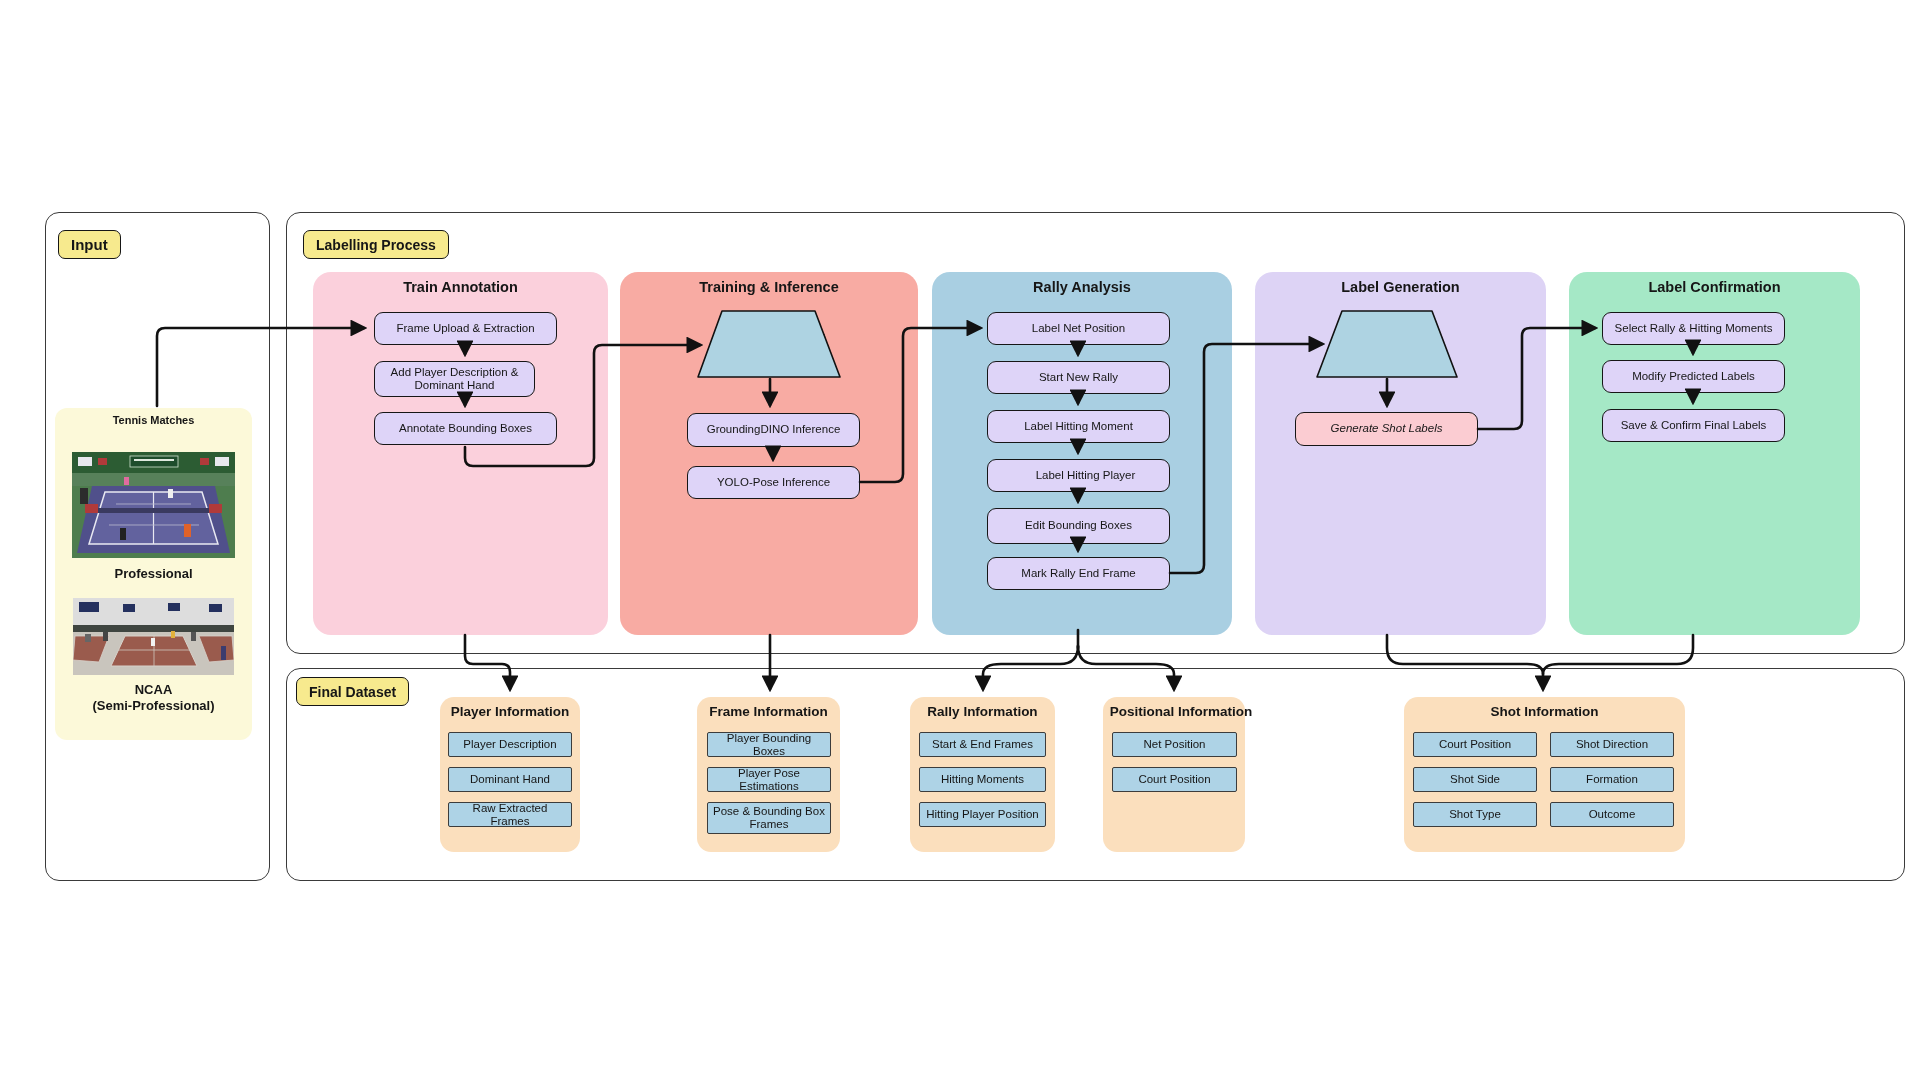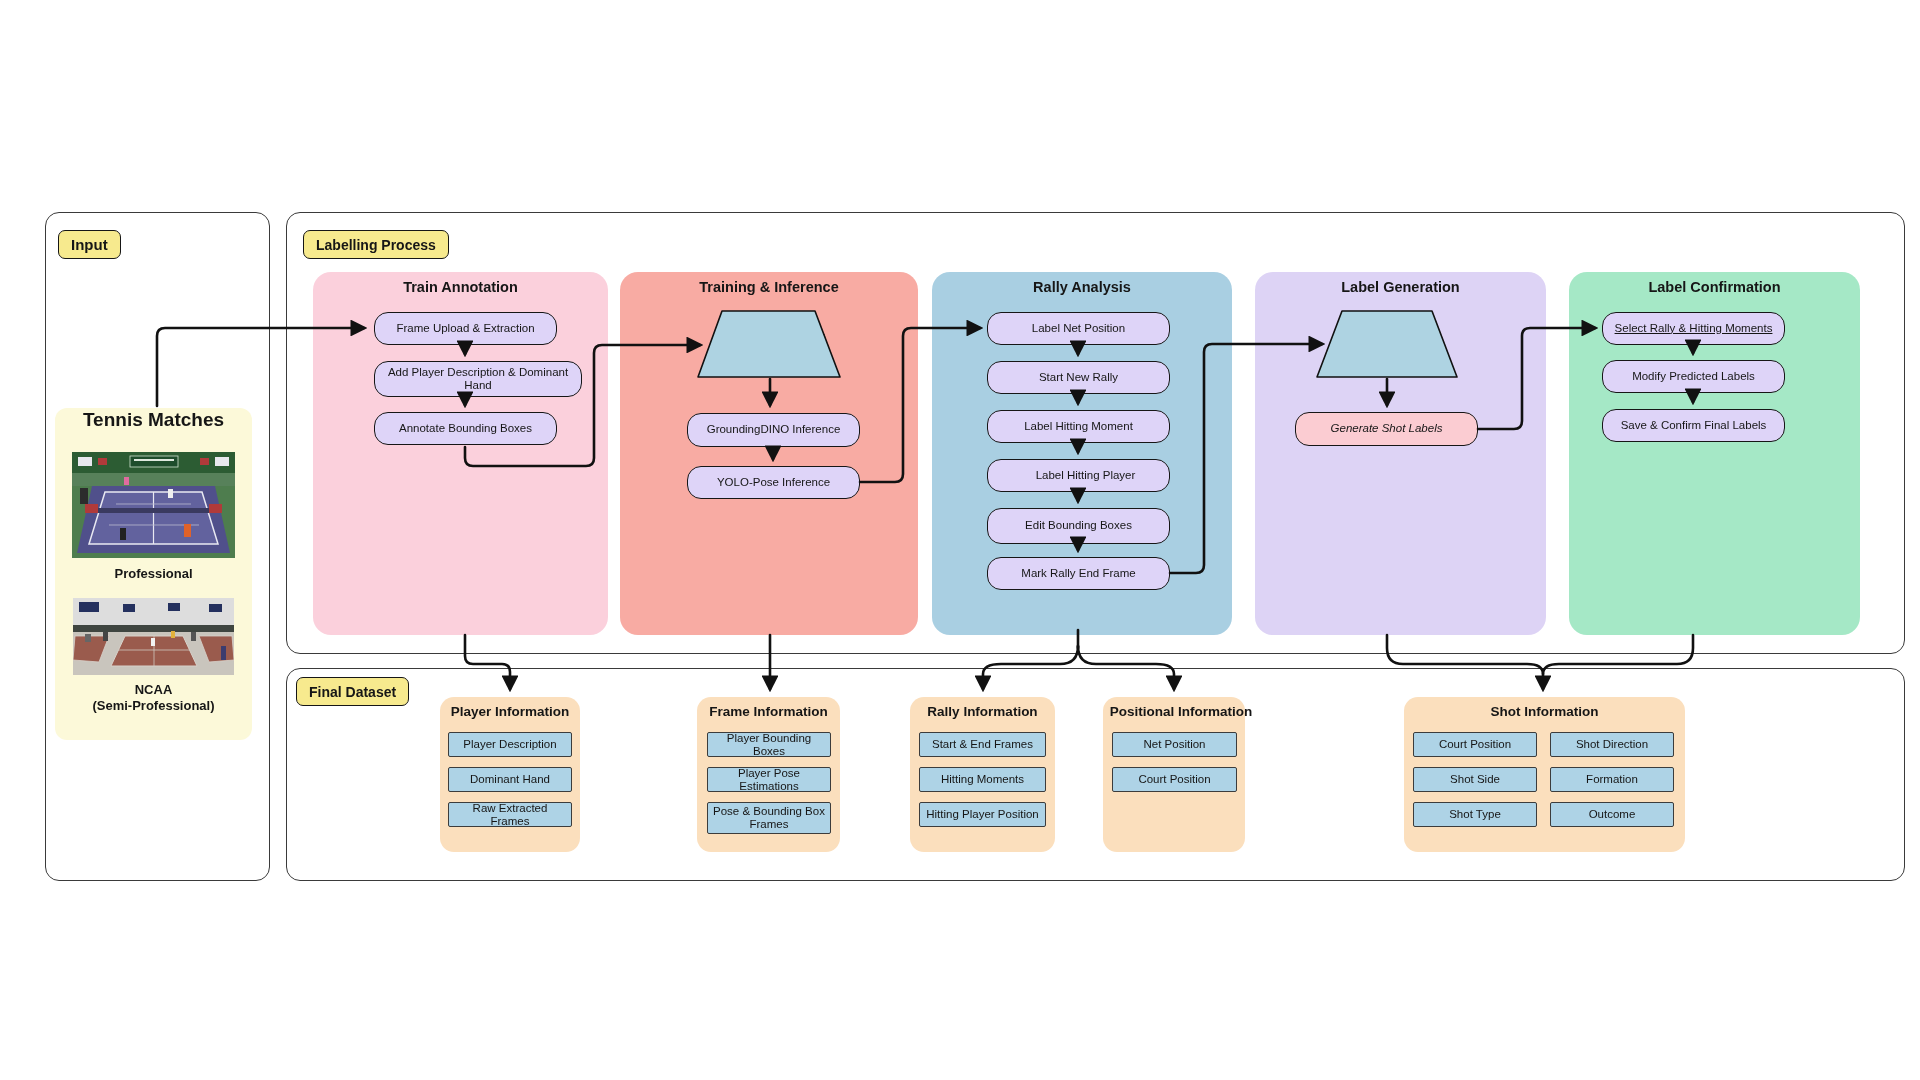--- a/index.html
+++ b/index.html
@@ -5,21 +5,21 @@
   html,body{margin:0;padding:0;background:#ffffff;}
   body{width:1920px;height:1080px;position:relative;overflow:hidden;
        font-family:"Liberation Sans",sans-serif;color:#161616;}
   .panel{position:absolute;border:1.6px solid #3a3a3a;border-radius:14px;background:#ffffff;}
   .badge{position:absolute;background:#f7ea8e;border:1.6px solid #161616;border-radius:7px;
          font-weight:bold;font-size:14px;display:flex;align-items:center;justify-content:center;
          padding:0 12px;height:29px;box-sizing:border-box;}
   .col{position:absolute;border-radius:18px;top:272px;height:363px;}
   .col-title{position:absolute;top:278px;height:18px;font-weight:bold;font-size:14.5px;
              display:flex;align-items:center;justify-content:center;}
-  .node{position:absolute;background:#ded4f8;border:1.4px solid #161616;border-radius:14px;
+  .node{position:absolute;background:#ded4f8;border:1.4px solid #161616;border-radius:9px;
         display:flex;align-items:center;justify-content:center;text-align:center;
         font-size:11.5px;line-height:13.5px;box-sizing:border-box;padding:2px 8px;}
   .node.pinknode{background:#fbccd2;}
   .traplabel{position:absolute;display:flex;align-items:center;justify-content:center;
              text-align:center;font-size:11.5px;line-height:14px;}
   .group{position:absolute;background:#fbdfbd;border-radius:14px;top:697px;height:155px;}
   .group-title{position:absolute;top:703px;height:16px;font-weight:bold;font-size:13.5px;
                display:flex;align-items:center;justify-content:center;}
   .ditem{position:absolute;background:#aed3e6;border:1.3px solid #3c3c3c;border-radius:2px;
          display:flex;align-items:center;justify-content:center;text-align:center;
@@ -34,21 +34,21 @@
 
 <div class="panel" style="left:45px;top:212px;width:223px;height:667px;"></div>
 <div class="panel" style="left:286px;top:212px;width:1617px;height:440px;"></div>
 <div class="panel" style="left:286px;top:668px;width:1617px;height:211px;"></div>
 
 <div class="badge" style="left:58px;top:230px;font-size:15px;">Input</div>
 <div class="badge" style="left:303px;top:230px;">Labelling Process</div>
 <div class="badge" style="left:296px;top:677px;">Final Dataset</div>
 
 <div class="tennisbox" style="left:55px;top:408px;width:197px;height:332px;"></div>
-<div class="caption" style="left:55px;top:412px;width:197px;font-size:19px;">Tennis Matches</div>
+<div class="caption" style="left:55px;top:412px;width:197px;font-size:11px;">Tennis Matches</div>
 
 <div class="scene" style="left:72px;top:452px;width:163px;height:106px;">
   <svg width="163" height="106" viewBox="0 0 163 106">
     <rect width="163" height="106" fill="#4e7d4e"></rect>
     <rect width="163" height="21" fill="#2c5c33"></rect>
     <rect x="58" y="4" width="48" height="11" fill="#1e4d2c" stroke="#cfe3cf" stroke-width="0.8"></rect>
     <rect x="62" y="7" width="40" height="2" fill="#dfe9df"></rect>
     <rect x="6" y="5" width="14" height="9" fill="#e8e8ee"></rect>
     <rect x="143" y="5" width="14" height="9" fill="#e8e8ee"></rect>
     <rect x="26" y="6" width="9" height="7" fill="#b03a3a"></rect>
@@ -104,38 +104,38 @@
 <div class="col" style="left:1255px;width:291px;background:#ddd3f5;"></div>
 <div class="col" style="left:1569px;width:291px;background:#a5e8c6;"></div>
 
 <div class="col-title" style="left:313px;width:295px;">Train Annotation</div>
 <div class="col-title" style="left:620px;width:298px;">Training &amp; Inference</div>
 <div class="col-title" style="left:932px;width:300px;">Rally Analysis</div>
 <div class="col-title" style="left:1255px;width:291px;">Label Generation</div>
 <div class="col-title" style="left:1569px;width:291px;">Label Confirmation</div>
 
 <div class="node" style="left:374px;top:312px;width:183px;height:33px;">Frame Upload &amp; Extraction</div>
-<div class="node" style="left:374px;top:361px;width:208px;height:36px;">Add Player Description &amp; Dominant Hand</div>
+<div class="node" style="left:374px;top:361px;width:161px;height:36px;">Add Player Description &amp; Dominant Hand</div>
 <div class="node" style="left:374px;top:412px;width:183px;height:33px;">Annotate Bounding Boxes</div>
 
 <div class="traplabel" style="left:705px;top:316px;width:130px;height:56px;">Train GroundingDINO model</div>
 <div class="node" style="left:687px;top:413px;width:173px;height:34px;">GroundingDINO Inference</div>
 <div class="node" style="left:687px;top:466px;width:173px;height:33px;">YOLO-Pose Inference</div>
 
 <div class="node" style="left:987px;top:312px;width:183px;height:33px;">Label Net Position</div>
 <div class="node" style="left:987px;top:361px;width:183px;height:33px;">Start New Rally</div>
 <div class="node" style="left:987px;top:410px;width:183px;height:33px;">Label Hitting Moment</div>
 <div class="node" style="left:987px;top:459px;width:183px;height:33px;padding-left:22px;">Label Hitting Player</div>
 <div class="node" style="left:987px;top:508px;width:183px;height:36px;">Edit Bounding Boxes</div>
 <div class="node" style="left:987px;top:557px;width:183px;height:33px;">Mark Rally End Frame</div>
 
 <div class="traplabel" style="left:1330px;top:316px;width:114px;height:56px;">Select Generation Model</div>
 <div class="node pinknode" style="left:1295px;top:412px;width:183px;height:34px;font-style:italic;">Generate Shot Labels</div>
 
-<div class="node" style="left:1602px;top:312px;width:183px;height:33px;text-decoration:underline;">Select Rally &amp; Hitting Moments</div>
+<div class="node" style="left:1602px;top:312px;width:183px;height:33px;">Select Rally &amp; Hitting Moments</div>
 <div class="node" style="left:1602px;top:360px;width:183px;height:33px;">Modify Predicted Labels</div>
 <div class="node" style="left:1602px;top:409px;width:183px;height:33px;">Save &amp; Confirm Final Labels</div>
 
 <div class="group" style="left:440px;width:140px;"></div>
 <div class="group-title" style="left:440px;width:140px;">Player Information</div>
 <div class="ditem" style="left:448px;top:732px;width:124px;">Player Description</div>
 <div class="ditem" style="left:448px;top:767px;width:124px;">Dominant Hand</div>
 <div class="ditem" style="left:448px;top:802px;width:124px;">Raw Extracted Frames</div>
 
 <div class="group" style="left:697px;width:143px;"></div>

